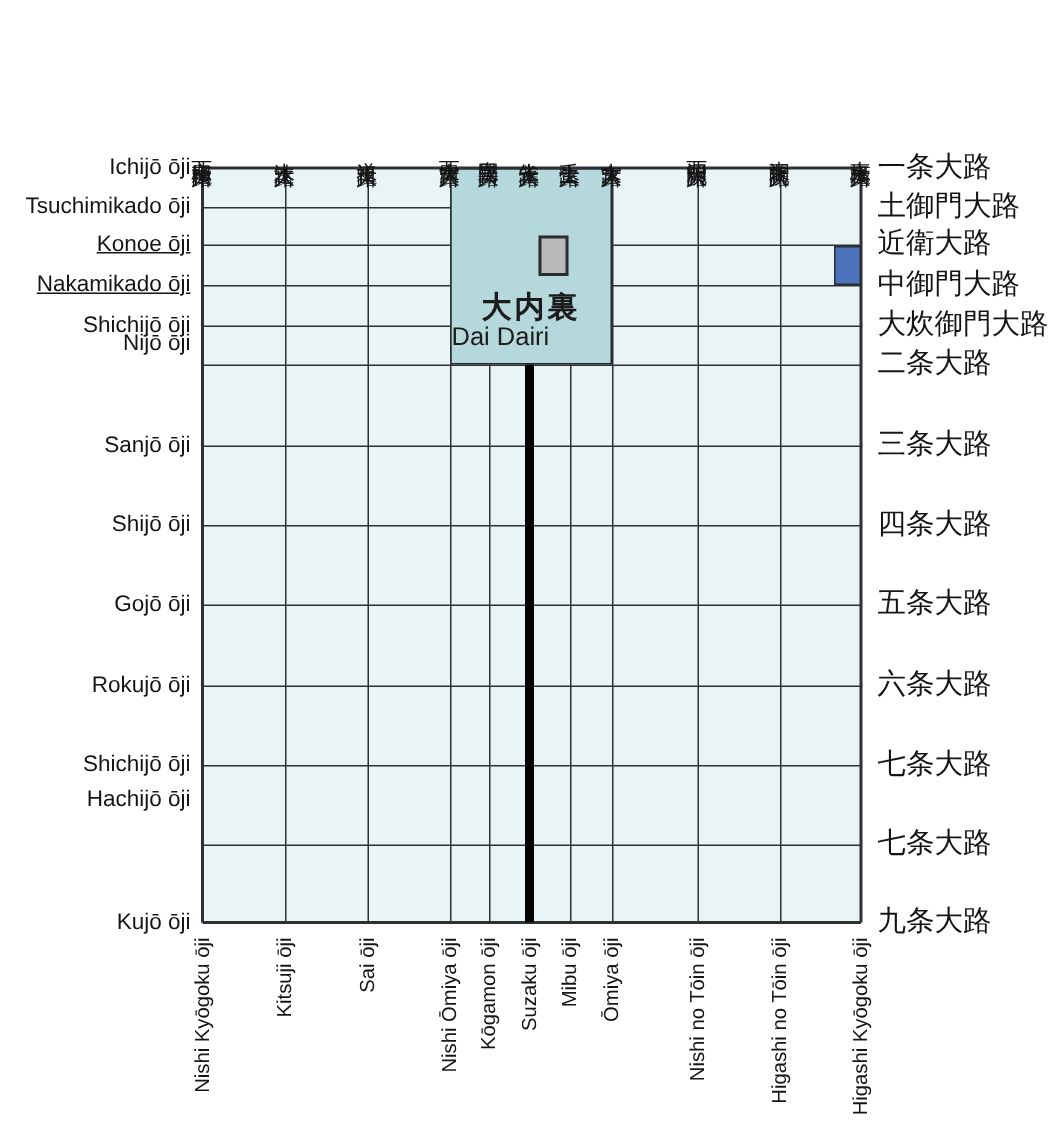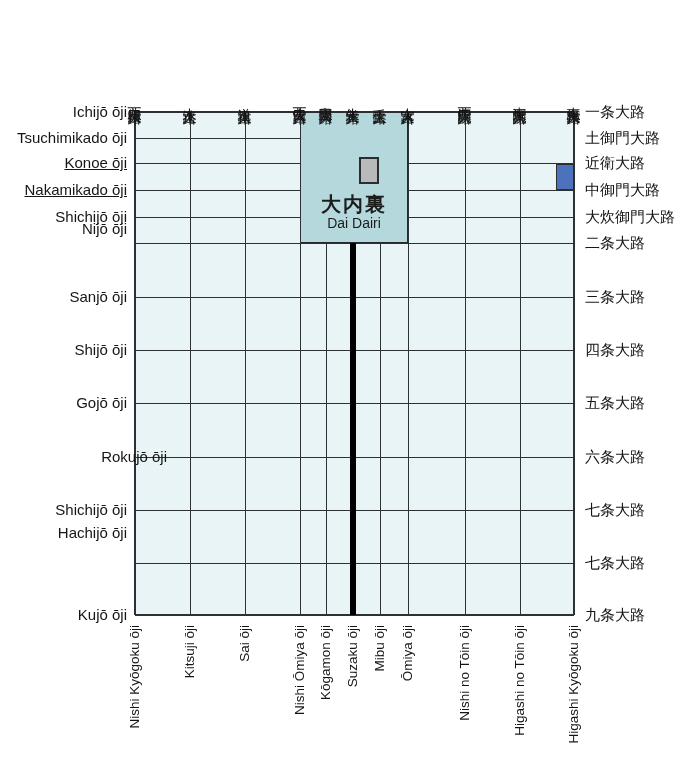--- a/index.html
+++ b/index.html
@@ -2,28 +2,28 @@
 <html><head>
 <meta charset="utf-8">
 <style>
   html,body{margin:0;padding:0;background:#ffffff;}
   body{font-family:"Liberation Sans","DejaVu Sans",sans-serif;}
   #map{position:relative;width:700px;height:763px;background:#ffffff;overflow:hidden;}
   #grid-fill{position:absolute;}
   #dai-dairi{position:absolute;box-sizing:border-box;border:1px solid #26282a;}
   .dd-ja{position:absolute;left:0;top:78px;width:100%;text-align:center;
          font-size:20px;letter-spacing:2px;font-weight:600;color:#1c1c1c;white-space:nowrap;}
-  .dd-en{position:absolute;left:0;top:102px;width:100%;text-align:center;
-         font-size:14px;color:#1c1c1c;white-space:nowrap;}
+  .dd-en{position:absolute;left:0;top:102px;width:100%;text-align:left;
+         font-size:17px;color:#1c1c1c;white-space:nowrap;}
   #palace-square{position:absolute;box-sizing:border-box;border:2px solid #2b2d2f;}
   #highlight-square{position:absolute;box-sizing:border-box;border:1px solid #2b2d2f;}
   .h-line,.v-line{position:absolute;}
   .left-label{position:absolute;left:0;width:127px;text-align:right;font-size:15px;
               line-height:20px;color:#151515;white-space:nowrap;}
-  .right-label{position:absolute;left:585px;font-size:15px;line-height:20px;
+  .right-label{position:absolute;left:585px;font-size:19px;line-height:20px;
                color:#151515;white-space:nowrap;}
   .top-label{position:absolute;writing-mode:vertical-rl;text-orientation:upright;
              font-size:14px;letter-spacing:1px;line-height:17px;color:#151515;}
   .bottom-label{position:absolute;top:625px;transform-origin:0 0;
                 transform:rotate(-90deg) translateX(-100%);
                 font-size:13.5px;line-height:17px;color:#151515;white-space:nowrap;}
 </style>
 </head>
 <body>
 
@@ -76,21 +76,21 @@
       <div class="left-label" style="top: 207px;">Shichijō ōji</div>
       <div class="right-label" style="top: 207px;">大炊御門大路</div>
       <div class="left-label" style="top: 219px;">Nijō ōji</div>
       <div class="right-label" style="top: 233px;">二条大路</div>
       <div class="left-label" style="top: 287px;">Sanjō ōji</div>
       <div class="right-label" style="top: 287px;">三条大路</div>
       <div class="left-label" style="top: 340px;">Shijō ōji</div>
       <div class="right-label" style="top: 340px;">四条大路</div>
       <div class="left-label" style="top: 393px;">Gojō ōji</div>
       <div class="right-label" style="top: 393px;">五条大路</div>
-      <div class="left-label" style="top: 447px; margin-left: 40px;">Rokujō ōji</div>
+      <div class="left-label" style="top: 447px;">Rokujō ōji</div>
       <div class="right-label" style="top: 447px;">六条大路</div>
       <div class="left-label" style="top: 500px;">Shichijō ōji</div>
       <div class="right-label" style="top: 500px;">七条大路</div>
       <div class="left-label" style="top: 523px;">Hachijō ōji</div>
       <div class="right-label" style="top: 553px;">七条大路</div>
       <div class="left-label" style="top: 605px;">Kujō ōji</div>
       <div class="right-label" style="top: 605px;">九条大路</div>
       <div class="top-label" style="left: 126px; bottom: 662px;">西京極大路</div>
       <div class="bottom-label" style="left: 126px;">Nishi Kyōgoku ōji</div>
       <div class="top-label" style="left: 181px; bottom: 662px;">木辻大路</div>

